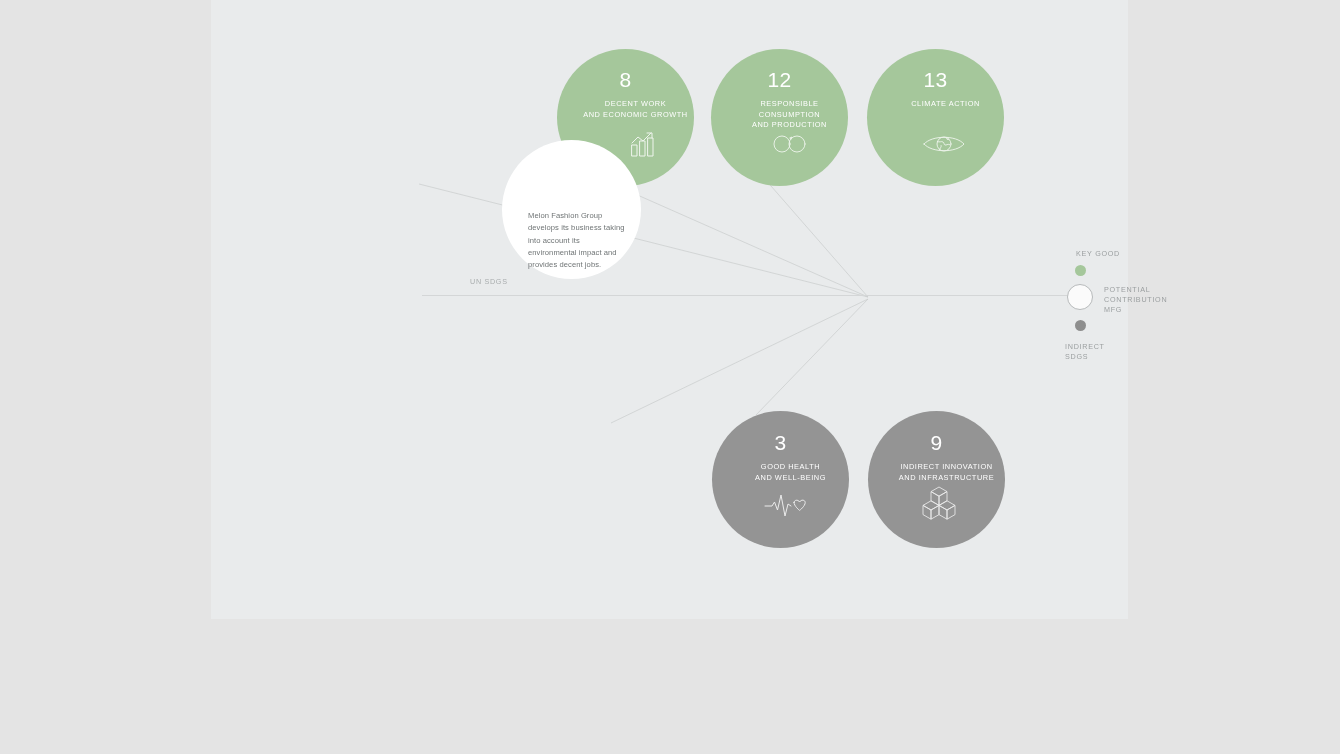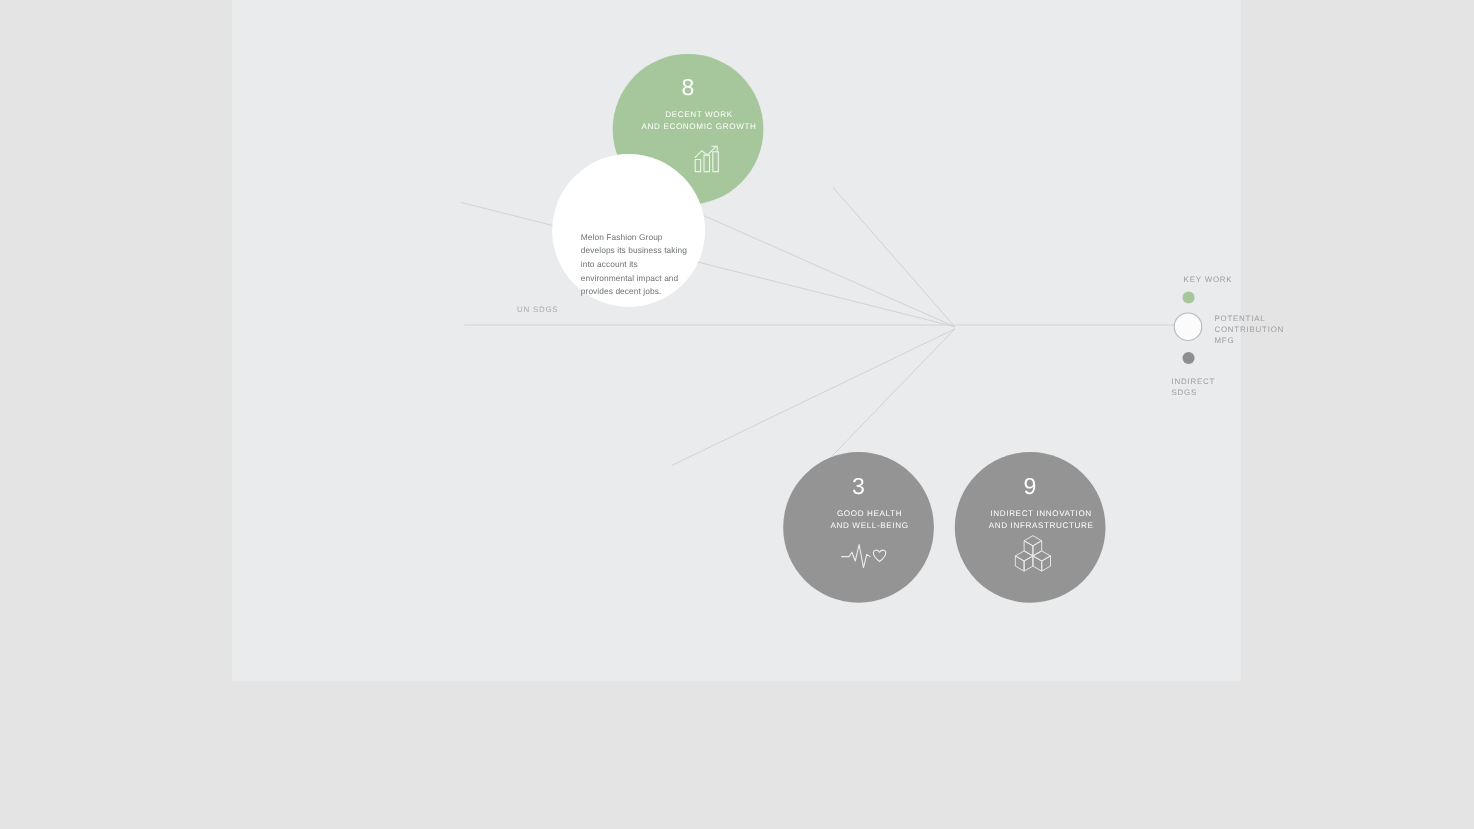--- a/index.html
+++ b/index.html
@@ -183,21 +183,47 @@
         <svg width="30" height="30" viewBox="0 0 30 30" fill="none" stroke="#ffffff" stroke-width="1" stroke-linecap="round" stroke-linejoin="round">
           <path d="M3 14 L9 8 L14 12 L22 4"></path>
           <path d="M18 4 L23 4 L23 9"></path>
           <rect x="3" y="16" width="5" height="11"></rect>
           <rect x="11" y="12" width="5" height="15"></rect>
           <rect x="19" y="9" width="5" height="18"></rect>
         </svg>
       </span>
     </div>
 
-
+    <div class="sdg green" id="sdg-12">
+      <span class="num">12</span>
+      <span class="title">RESPONSIBLE
+CONSUMPTION
+AND PRODUCTION</span>
+      <span class="glyph">
+        <svg width="34" height="22" viewBox="0 0 34 22" fill="none" stroke="#ffffff" stroke-width="0.9" stroke-linecap="round">
+          <circle cx="9" cy="11" r="8"></circle>
+          <circle cx="24" cy="11" r="8"></circle>
+          <path d="M16 5 L19 3.4 L18.6 6.6 Z" fill="#ffffff" stroke="none"></path>
+        </svg>
+      </span>
+    </div>
+
+    <div class="sdg green" id="sdg-13">
+      <span class="num">13</span>
+      <span class="title">CLIMATE ACTION</span>
+      <span class="glyph">
+        <svg width="44" height="22" viewBox="0 0 44 22" fill="none" stroke="#ffffff" stroke-width="0.9" stroke-linecap="round">
+          <path d="M2 11 C10 2, 34 2, 42 11 C34 20, 10 20, 2 11 Z"></path>
+          <circle cx="22" cy="11" r="7"></circle>
+          <path d="M15.4 8.6 C18 9.6, 19 8, 21 9 C22.6 9.8, 21.6 11.6, 23 12 C24.6 12.4, 25.4 10.6, 27.6 11.6"></path>
+          <path d="M17.5 17 C17.8 15, 19.6 14.4, 19.2 12.6"></path>
+          <path d="M24.6 5 C24 6.4, 25.6 7, 26.8 6.2"></path>
+        </svg>
+      </span>
+    </div>
 
     <div class="sdg gray" id="sdg-3">
       <span class="num">3</span>
       <span class="title">GOOD HEALTH
 AND WELL-BEING</span>
       <span class="glyph">
         <svg width="46" height="28" viewBox="0 0 46 28" fill="none" stroke="#ffffff" stroke-width="1" stroke-linecap="round" stroke-linejoin="round">
           <path d="M1 15 L8 15 L10.5 11 L13.5 19 L17 4 L21 25 L24 13 L27 15"></path>
           <path d="M30 11.5 C30 8.8, 34 8.2, 35.6 11 C37.2 8.2, 41.2 8.8, 41.2 11.5 C41.2 15.2, 35.6 19.4, 35.6 19.4 C35.6 19.4, 30 15.2, 30 11.5 Z"></path>
         </svg>
@@ -228,21 +254,21 @@
 
     <div id="callout">
       <p class="copy">Melon Fashion Group develops its business taking into account its environmental impact and provides decent jobs.</p>
     </div>
 
     <div id="axis-line"></div>
     <div id="axis-label">UN SDGS</div>
 
     <div id="hub"></div>
 
-    <div class="legend-label" id="legend-key-label">KEY WORK</div>
+    <div class="legend-label" id="legend-key-label">KEY GOOD</div>
     <div class="legend-dot" id="legend-key-dot"></div>
 
     <div class="legend-label" id="legend-hub-label">POTENTIAL
 CONTRIBUTION
 MFG</div>
 
     <div class="legend-dot" id="legend-indirect-dot"></div>
     <div class="legend-label" id="legend-indirect-label">INDIRECT SDGS</div>
 
   </div>

